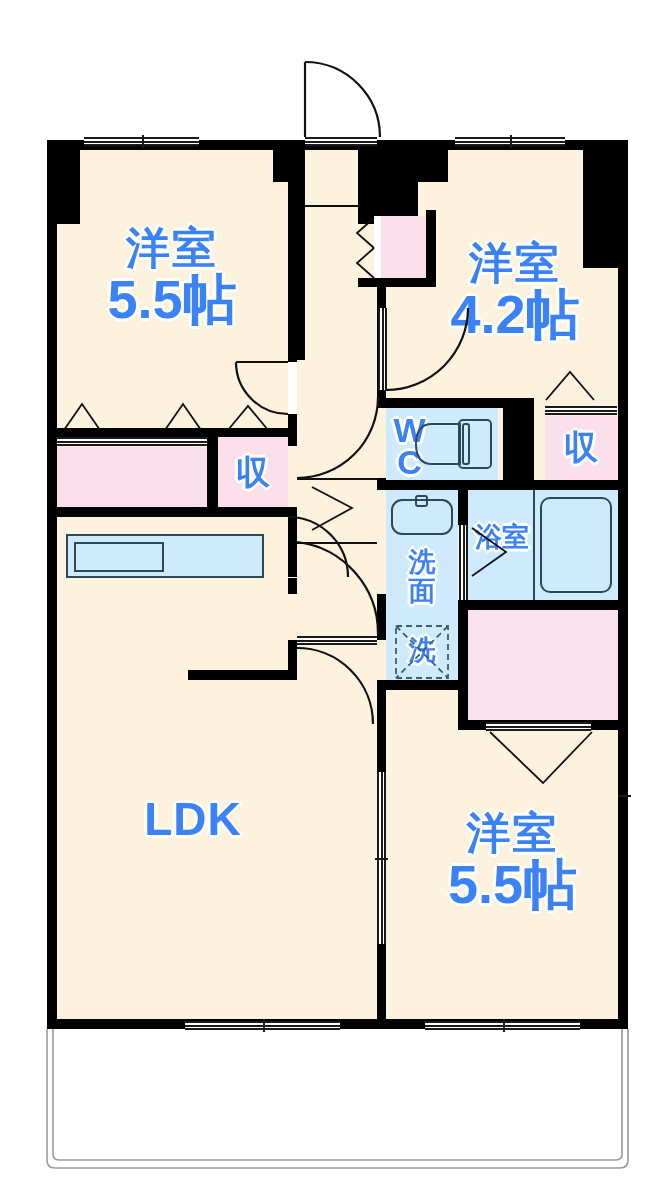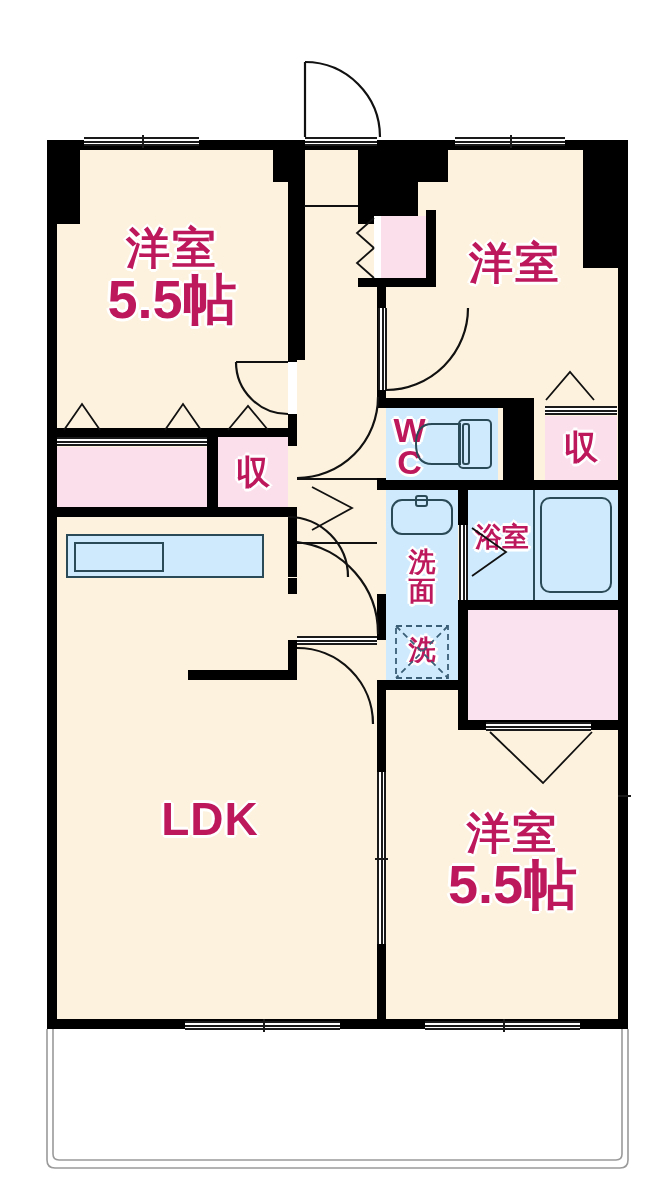--- a/index.html
+++ b/index.html
@@ -27,21 +27,21 @@
   .blue    { background: #cfeafc; }
   .wall    { background: #000000; }
   .white   { background: #ffffff; }
 
   .thinline { background: #111; }
 
   
   .label {
     position: absolute;
     text-align: center;
-    color: #be185d;
+    color: #3b82f6;
     font-weight: bold;
     line-height: 1.05;
     white-space: nowrap;
     text-shadow:
        2px 0 0 #fff, -2px 0 0 #fff, 0 2px 0 #fff, 0 -2px 0 #fff,
        1.5px 1.5px 0 #fff, -1.5px 1.5px 0 #fff, 1.5px -1.5px 0 #fff, -1.5px -1.5px 0 #fff,
        3px 0 0 #fff, -3px 0 0 #fff, 0 3px 0 #fff, 0 -3px 0 #fff;
     pointer-events: none;
   }
   .label .l1 { display:block; }
@@ -161,21 +161,21 @@
     <span>収</span>
   </div>
   <div class="abs wall" style="left:47px; top:507px; width:250px; height:10px;"></div>
 
   <div class="abs blue" style="left:66px; top:534px; width:198px; height:44px; border:2px solid #2b4a57;"></div>
   <div class="abs" style="left:74px; top:542px; width:90px; height:30px; border:2px solid #2b4a57; background:#cfeafc;"></div>
 
   <div class="abs wall" style="left:288px; top:517px; width:9px; height:60px;"></div>
   <div class="abs wall" style="left:188px; top:670px; width:109px; height:10px;"></div>
 
-  <div class="label lbl-lat-big" style="left:110px; top:795px; width:200px;">
+  <div class="label lbl-lat-big" style="left:93px; top:795px; width:200px;">
     <span class="l1">LDK</span>
   </div>
 
   <div class="abs floor" style="left:297px; top:360px; width:80px; height:360px;"></div>
 
   <div class="abs thinline" style="left:297px; top:478px; width:80px; height:2px;"></div>
   <div class="abs thinline" style="left:297px; top:542px; width:80px; height:2px;"></div>
   <div class="window" style="left:297px; top:636px; width:80px; height:9px;"></div>
   <div class="abs wall" style="left:288px; top:428px; width:9px; height:18px;"></div>
   <div class="abs wall" style="left:288px; top:578px; width:9px; height:16px;"></div>
@@ -187,20 +187,21 @@
   <div class="abs wall" style="left:377px; top:594px; width:9px; height:46px;"></div>
   <div class="abs wall" style="left:377px; top:680px; width:9px; height:40px;"></div>
 
   <div class="abs wall" style="left:377px; top:150px; width:9px; height:60px;"></div>
   <div class="abs wall" style="left:377px; top:284px; width:9px; height:24px;"></div>
   <div class="window vert" style="left:378px; top:308px; width:9px; height:82px;"></div>
   <div class="abs wall" style="left:583px; top:140px; width:45px; height:128px;"></div>
 
   <div class="label lbl-jp-big" style="left:420px; top:240px; width:190px;">
     <span class="l1">洋室</span>
+    <span class="l2 lbl-jp-num">4.2帖</span>
   </div>
 
   <div class="abs wall" style="left:386px; top:398px; width:148px; height:10px;"></div>
   <div class="abs wall" style="left:503px; top:398px; width:31px; height:90px;"></div>
   <div class="abs pink" style="left:545px; top:416px; width:72px; height:72px;"></div>
   <div class="window" style="left:545px; top:406px; width:72px; height:9px;"></div>
   <div class="label lbl-jp-mid" style="left:545px; top:430px; width:72px;">
     <span>収</span>
   </div>
 

